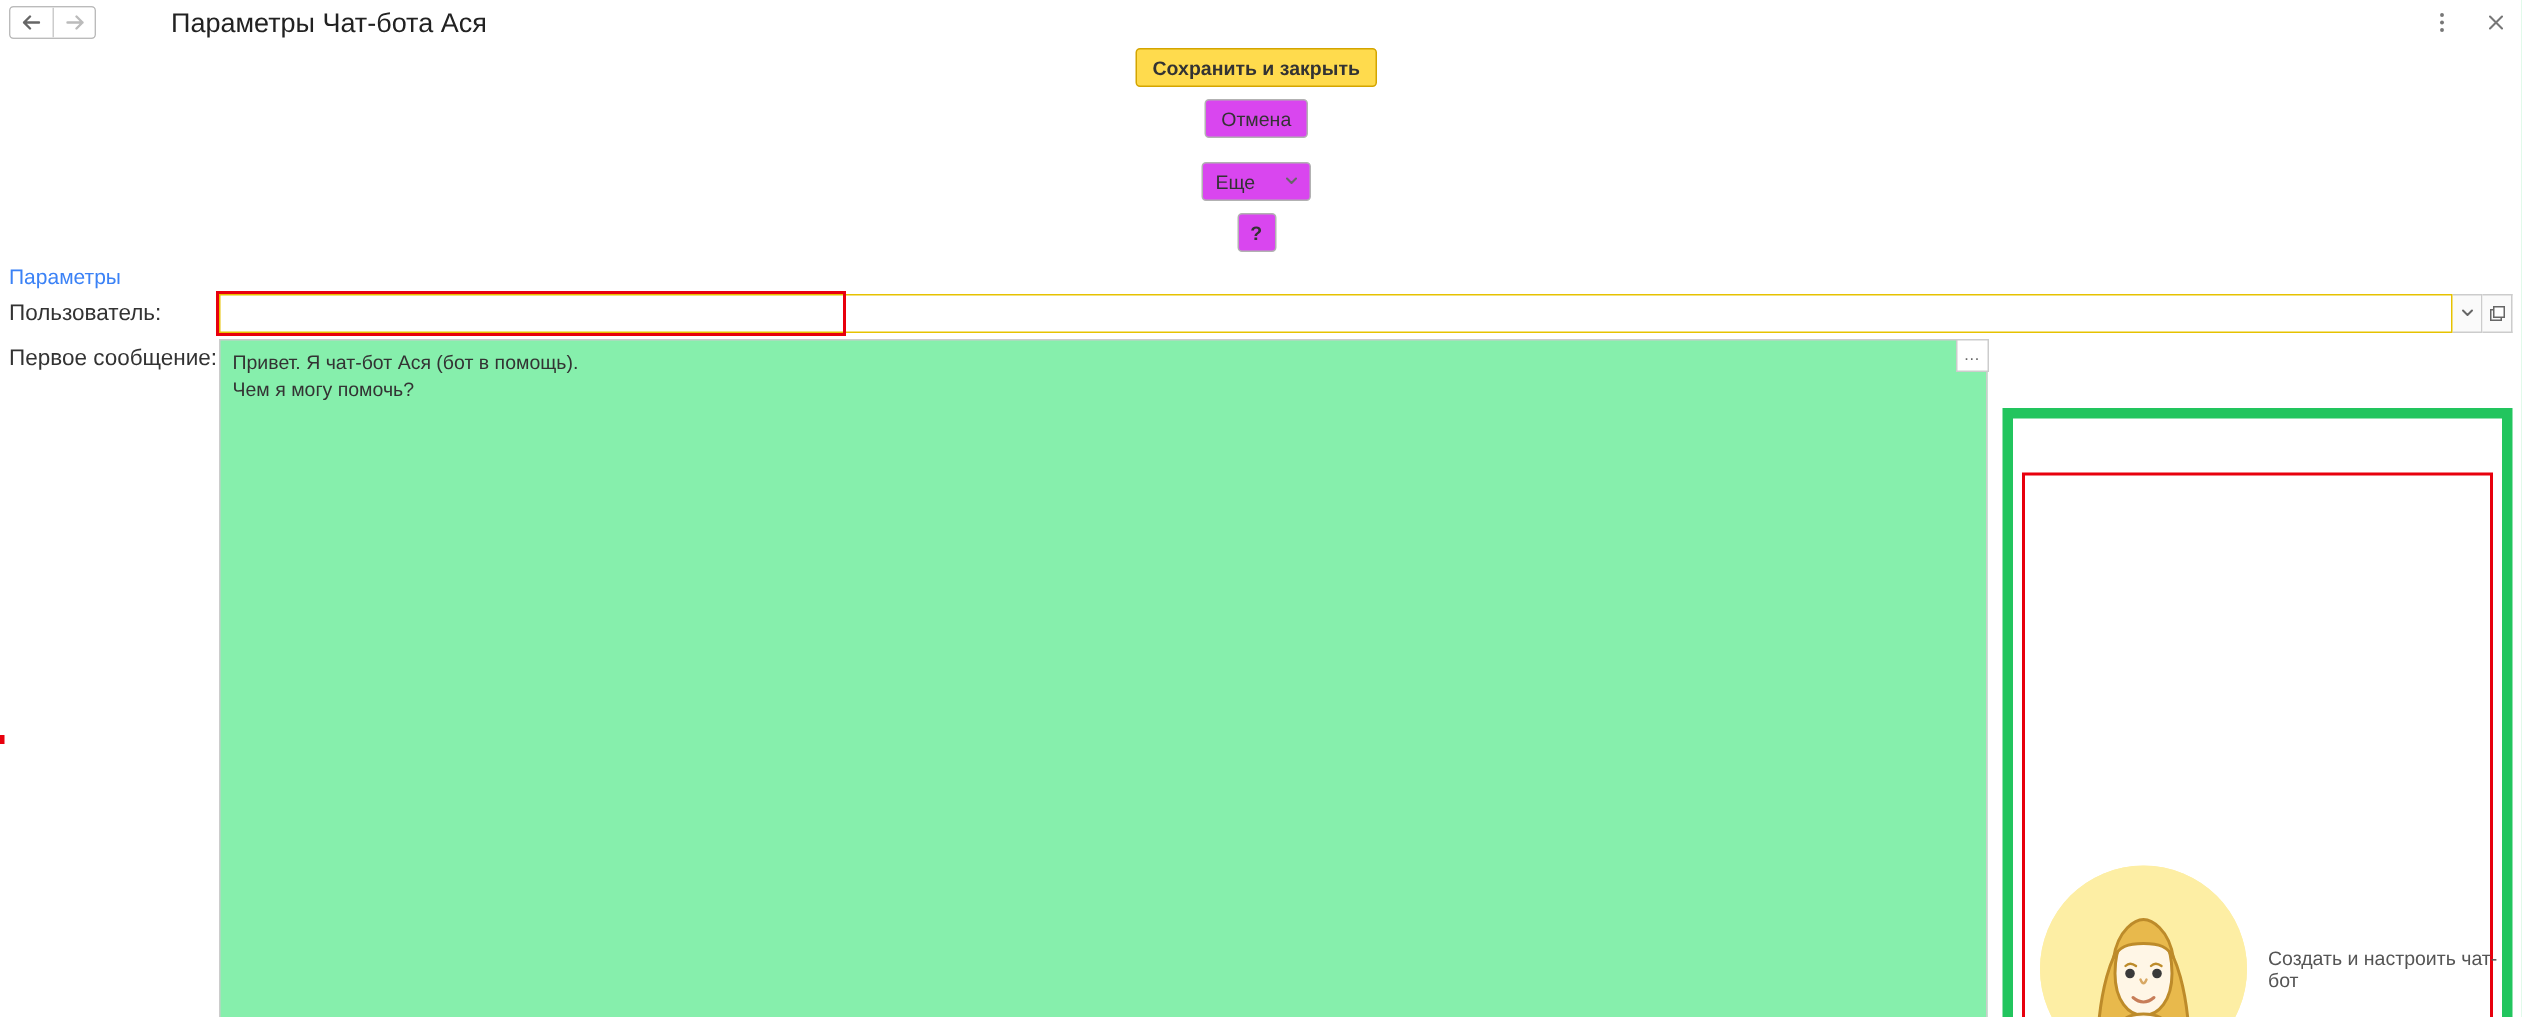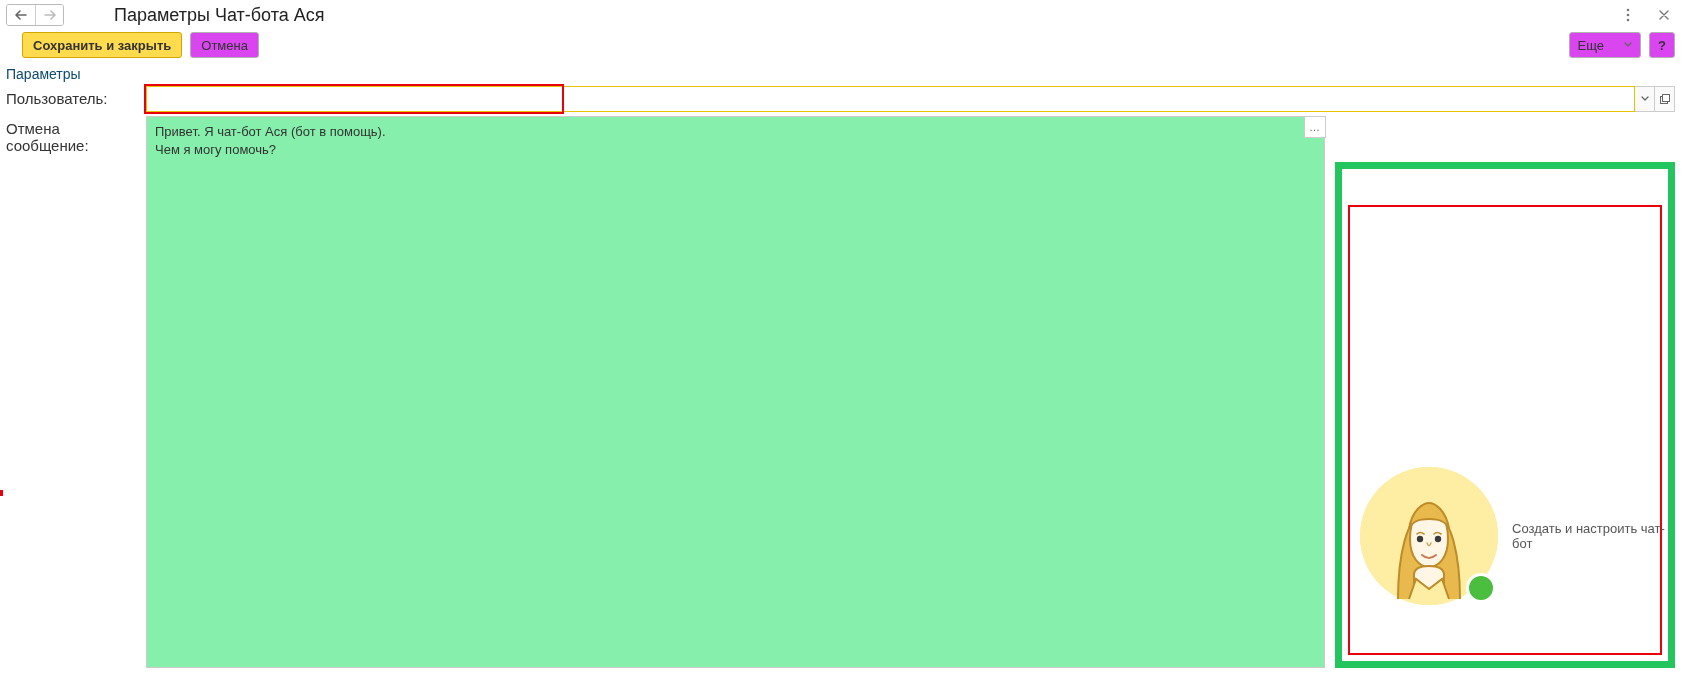--- a/index.html
+++ b/index.html
@@ -52,22 +52,23 @@
     align-items: center;
     justify-content: center;
     color: #777;
     cursor: pointer;
     font-size: 14px;
     margin-left: 4px;
   }
   .toolbar {
     display: flex;
     align-items: center;
-    padding: 0 6px 8px 22px;
+    padding: 0 6px 8px 0;
     gap: 8px;
+    flex-direction: column;
   }
   .btn {
     border: 1px solid #b2b2b2;
     border-radius: 3px;
     padding: 4px 10px;
     height: 26px;
     display: flex;
     align-items: center;
     justify-content: center;
     background: #d946ef;
@@ -77,21 +78,21 @@
   }
   .btn-primary {
     background: #ffdb4d;
     border-color: #d4a500;
     font-weight: bold;
   }
   .toolbar-spacer { flex: 1; }
   .btn-more { padding: 4px 8px; gap: 20px; }
   .btn-help { width: 26px; padding: 0; font-weight: bold; }
   .section-title {
-    color: #0c4a6e;
+    color: #3b82f6;
     font-size: 14px;
     padding: 0 6px 4px 6px;
   }
   .form-row {
     display: flex;
     align-items: flex-start;
     padding: 0 6px 4px 6px;
   }
   .form-label {
     width: 140px;
@@ -321,21 +322,21 @@
       <svg width="12" height="12" viewBox="0 0 12 12">
           <rect x="1.5" y="3.5" width="7" height="7" stroke="#666" fill="none" stroke-width="1"></rect>
           <rect x="3.5" y="1.5" width="7" height="7" stroke="#666" fill="#fff" stroke-width="1"></rect>
         </svg>
     </div>
   </div>
 </div>
 
 <div class="main-area">
   <div class="msg-col">
-    <div class="form-label">Отмена сообщение:</div>
+    <div class="form-label">Первое сообщение:</div>
     <div class="msg-wrap">
       <textarea class="msg-textarea" style="">Привет. Я чат-бот Ася (бот в помощь).
 Чем я могу помочь?</textarea>
       <div class="msg-edit-btn">
         <span>…</span>
       </div>
     </div>
   </div>
 
   <div class="preview-panel">

